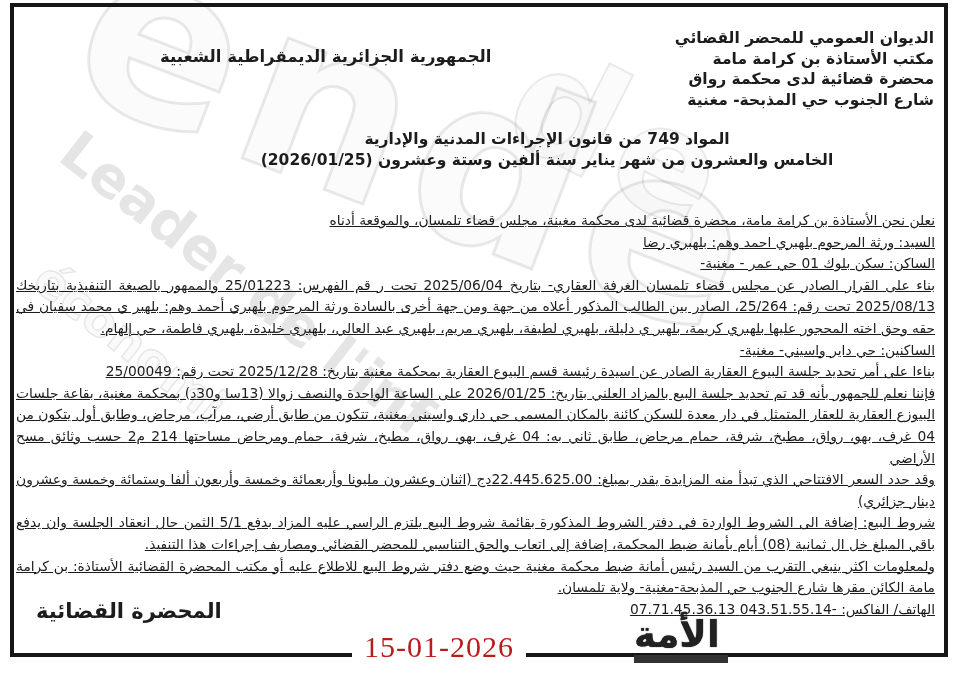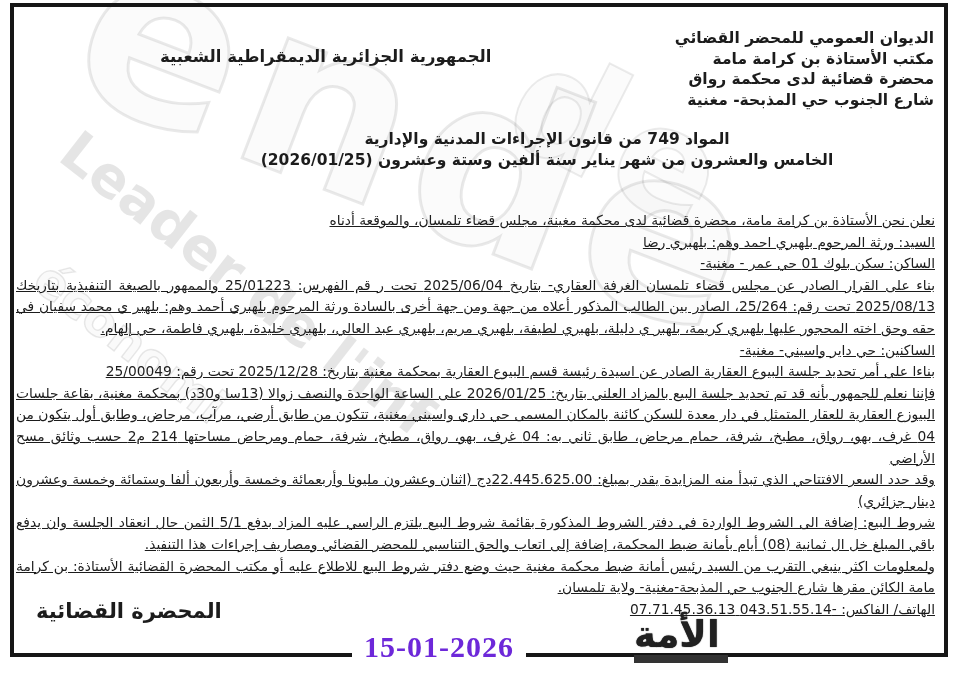--- a/index.html
+++ b/index.html
@@ -56,21 +56,21 @@
   }
   .body-text p{margin:0;}
   
   .signature{
     position:absolute;left:36px;top:599px;z-index:2;
     direction:rtl;font-weight:bold;font-size:21px;
   }
   .stamp-date{
     position:absolute;left:352px;top:630px;z-index:3;
     background:#ffffff;padding:0 12px;
-    font-family:"Liberation Serif",serif;font-weight:bold;font-size:30px;letter-spacing:1px;color:#6d28d9;
+    font-family:"Liberation Serif",serif;font-weight:normal;font-size:30px;letter-spacing:1px;color:#b91c1c;
   }
   .logo{position:absolute;left:634px;top:616px;z-index:3;direction:rtl;text-align:left;}
   .logo-text{
     font-weight:bold;font-size:37px;line-height:1.0;color:#212121;
     text-shadow:0 0 1px #212121;
   }
   .logo-strip{width:94px;height:8px;background:#333333;margin-top:2px;margin-right:6px;}
 </style>
 </head>
 <body>

